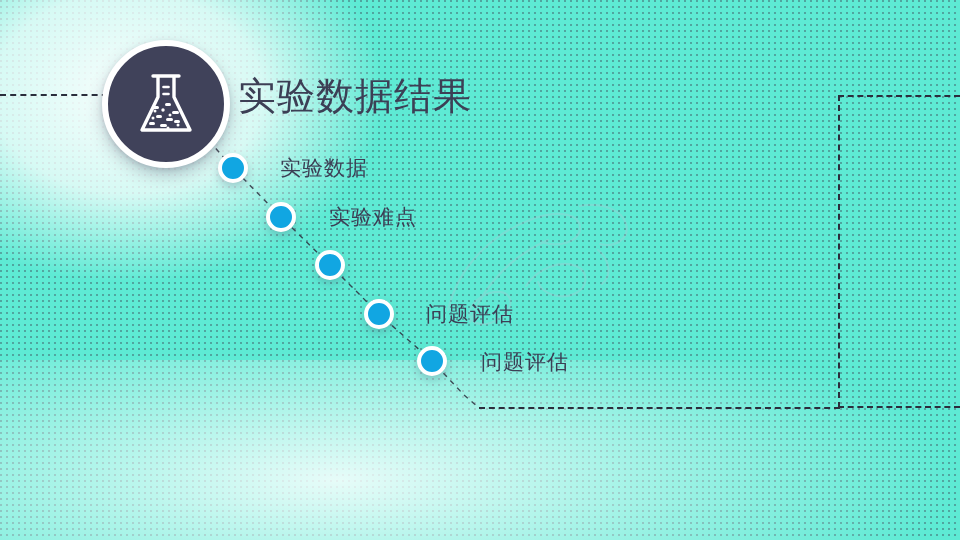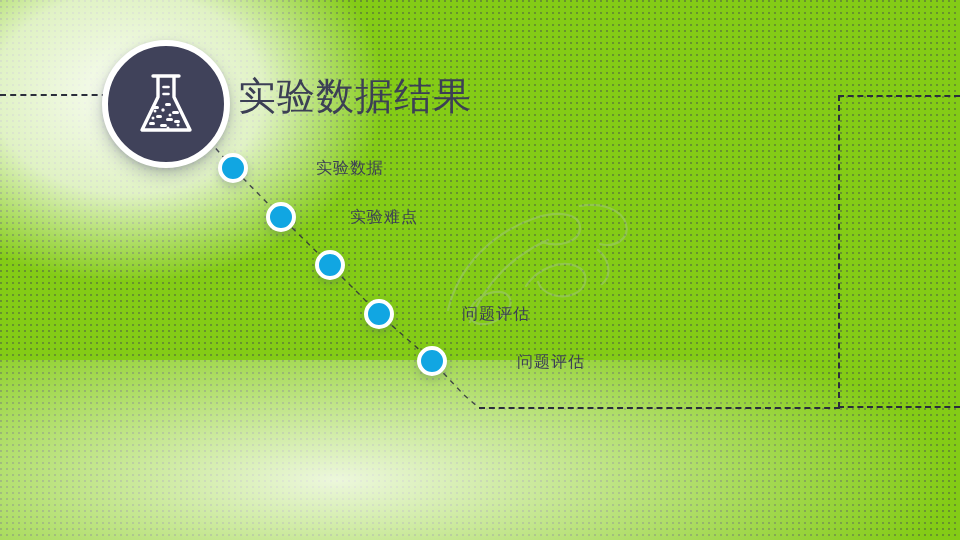--- a/index.html
+++ b/index.html
@@ -10,21 +10,21 @@
     width: 960px;
     height: 540px;
     overflow: hidden;
     font-family: "Liberation Sans", "DejaVu Sans", sans-serif;
   }
 
   #slide {
     position: relative;
     width: 960px;
     height: 540px;
-    background-color: #84cc16;
+    background-color: #5eead4;
     overflow: hidden;
   }
 
   
   #dot-pattern {
     position: absolute;
     inset: 0;
     background-image:
       radial-gradient(circle at 1px 1px, rgba(60,62,80,0.40) 1px, transparent 1.3px);
     background-size: 6px 6px;
@@ -126,26 +126,25 @@
     width: 30px;
     height: 30px;
     border-radius: 50%;
     background: #11a6e2;
     border: 4px solid #ffffff;
     box-sizing: border-box;
     box-shadow: 0 4px 9px rgba(80,90,115,0.28);
   }
   .step-label {
     position: absolute;
-    font-size: 16px;
+    font-size: 21px;
     line-height: 26px;
     color: #3c3f55;
     white-space: nowrap;
     letter-spacing: 1px;
-    margin-left: 36px;
   }
 
   
   #watermark {
     position: absolute;
     left: 430px;
     top: 190px;
     width: 220px;
     height: 150px;
     pointer-events: none;
@@ -210,21 +209,21 @@
       </g>
     </svg>
   </div>
 
   <h1 id="title">实验数据结果</h1>
 
   <div class="step-node" style="left:218px; top:153px;"></div>
   <div class="step-label" style="left:280px; top:155px;">实验数据</div>
 
   <div class="step-node" style="left:266px; top:202px;"></div>
-  <div class="step-label" style="left:314px; top:204px;">实验难点</div>
+  <div class="step-label" style="left:329px; top:204px;">实验难点</div>
 
   <div class="step-node" style="left:315px; top:250px;"></div>
 
   <div class="step-node" style="left:364px; top:299px;"></div>
   <div class="step-label" style="left:426px; top:301px;">问题评估</div>
 
   <div class="step-node" style="left:417px; top:346px;"></div>
   <div class="step-label" style="left:481px; top:349px;">问题评估</div>
 
 </div>

